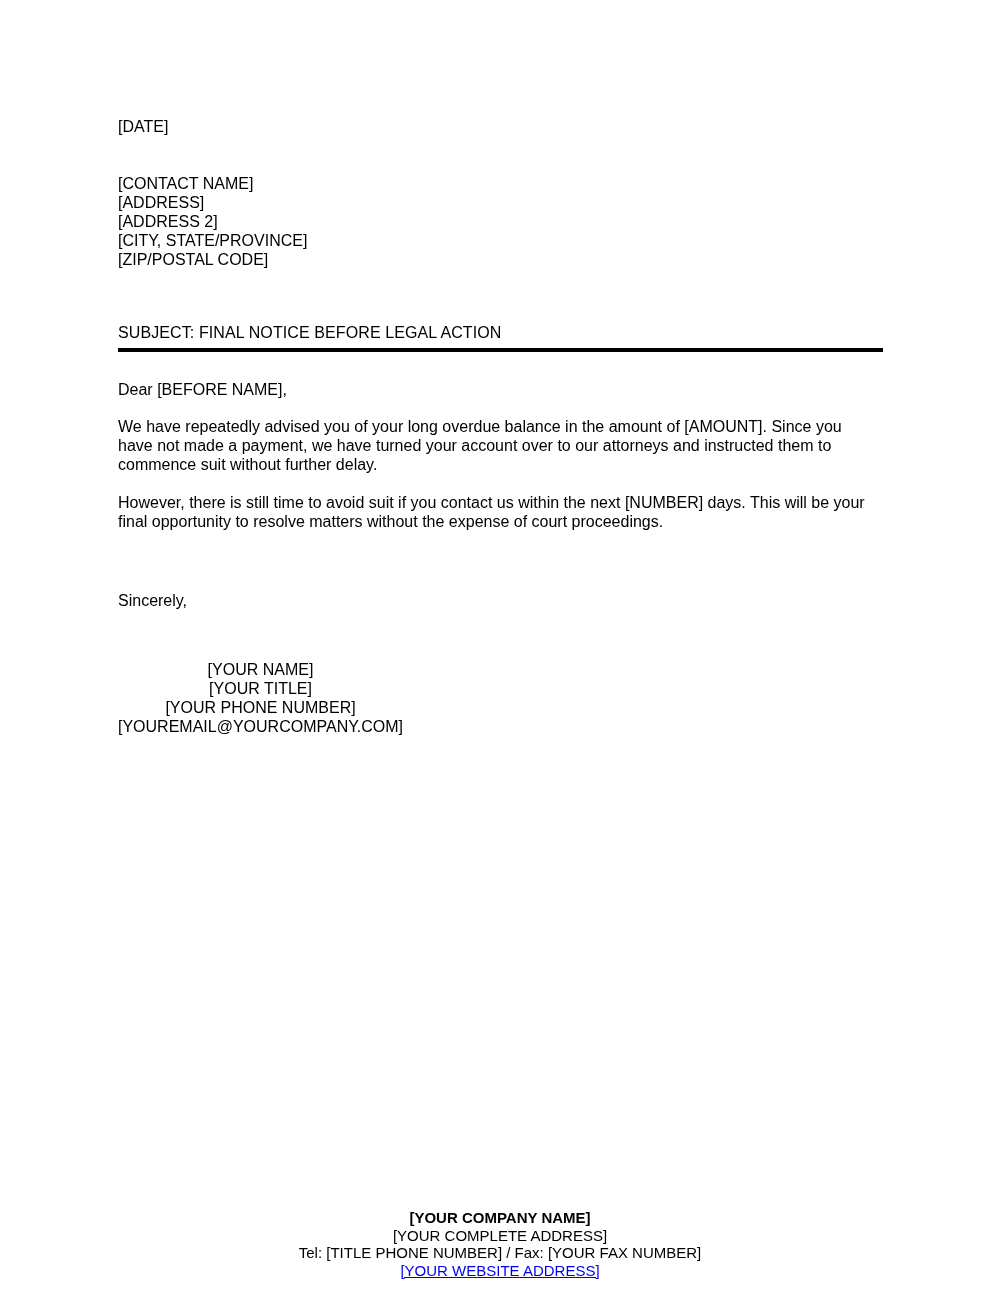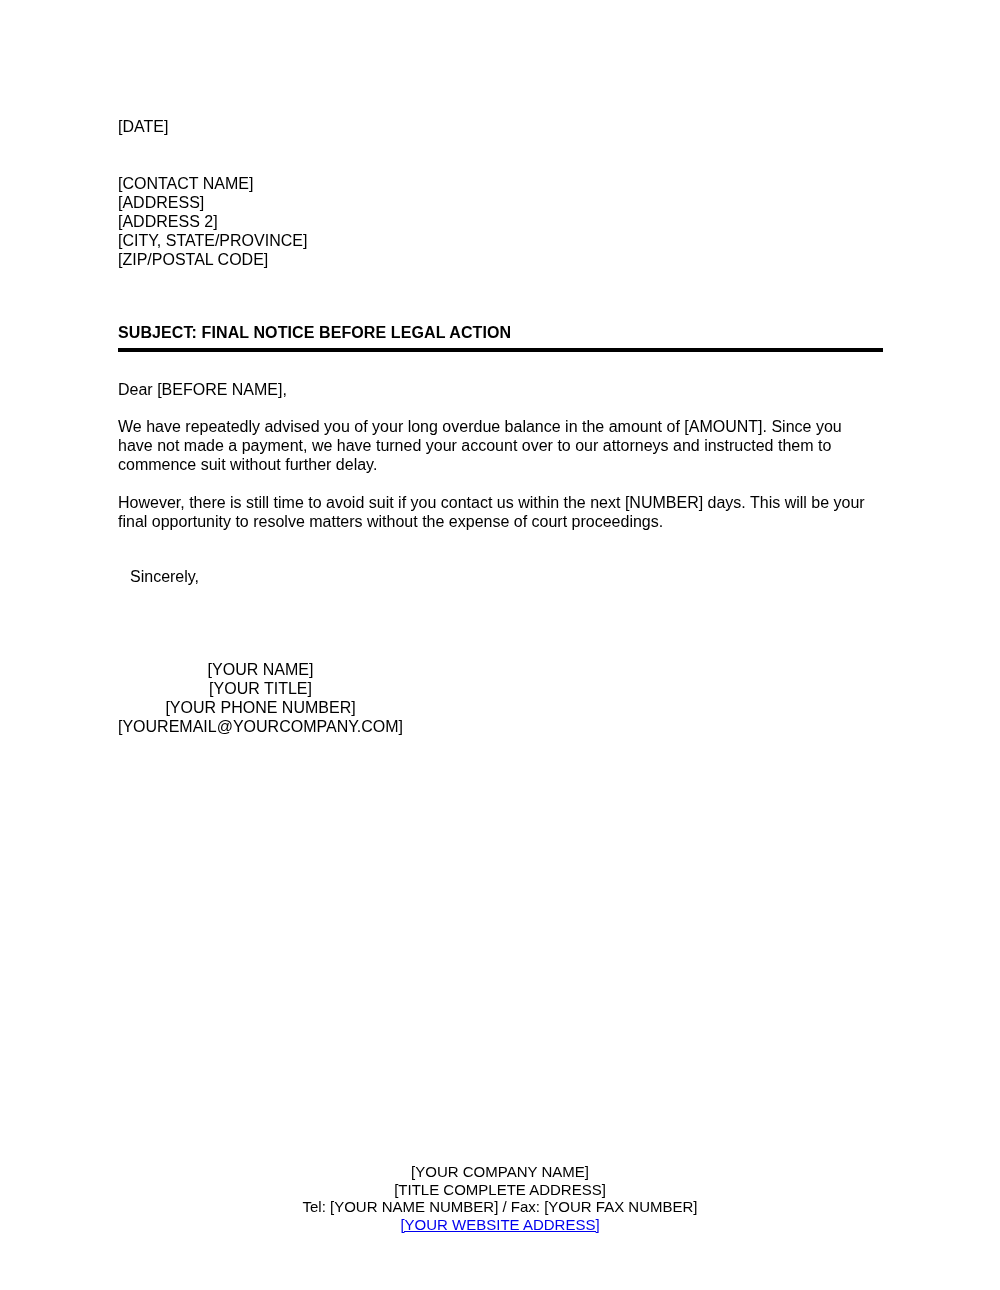--- a/index.html
+++ b/index.html
@@ -18,44 +18,44 @@
   }
   .block {
     position: absolute;
     left: 118px;
     font-size: 16px;
     line-height: 19px;
     white-space: pre;
   }
   .date        { top: 117px; }
   .recipient   { top: 174px; }
-  .subject     { top: 323px; font-weight: bold; letter-spacing: 0.1px; }
+  .subject     { top: 323px; font-weight: normal; letter-spacing: 0.1px; }
   .rule {
     position: absolute;
     left: 118px;
     top: 348px;
     width: 765px;
     height: 4px;
     background: #000000;
   }
   .salutation  { top: 380px; }
   .para1       { top: 417px; }
   .para2       { top: 493px; }
-  .closing     { top: 567px; margin-left: 12px; }
+  .closing     { top: 591px; }
   .signature   { top: 660px; text-align: center; }
   .footer {
     position: absolute;
     left: 0;
     top: 1163px;
     width: 1000px;
     text-align: center;
     font-size: 15px;
     line-height: 17.5px;
   }
-  .footer .company { font-weight: normal; }
+  .footer .company { font-weight: bold; margin-top: 46px; }
   .footer a.site-link {
     text-decoration: underline;
     cursor: pointer;
   }
 </style>
 </head>
 <body>
 
 <div class="page">
 
@@ -82,20 +82,20 @@
 
   <div class="block closing">Sincerely,</div>
 
   <div class="block signature">[YOUR NAME]
 [YOUR TITLE]
 [YOUR PHONE NUMBER]
 [YOUREMAIL@YOURCOMPANY.COM]</div>
 
   <div class="footer">
     <div class="company">[YOUR COMPANY NAME]</div>
-    <div>[TITLE COMPLETE ADDRESS]</div>
-    <div>Tel: [YOUR NAME NUMBER] / Fax: [YOUR FAX NUMBER]</div>
+    <div>[YOUR COMPLETE ADDRESS]</div>
+    <div>Tel: [TITLE PHONE NUMBER] / Fax: [YOUR FAX NUMBER]</div>
     <div>
       <a class="site-link" style="color: rgb(0, 0, 238);">[YOUR WEBSITE ADDRESS]</a>
     </div>
   </div>
 
 </div>
 
 </body></html>

